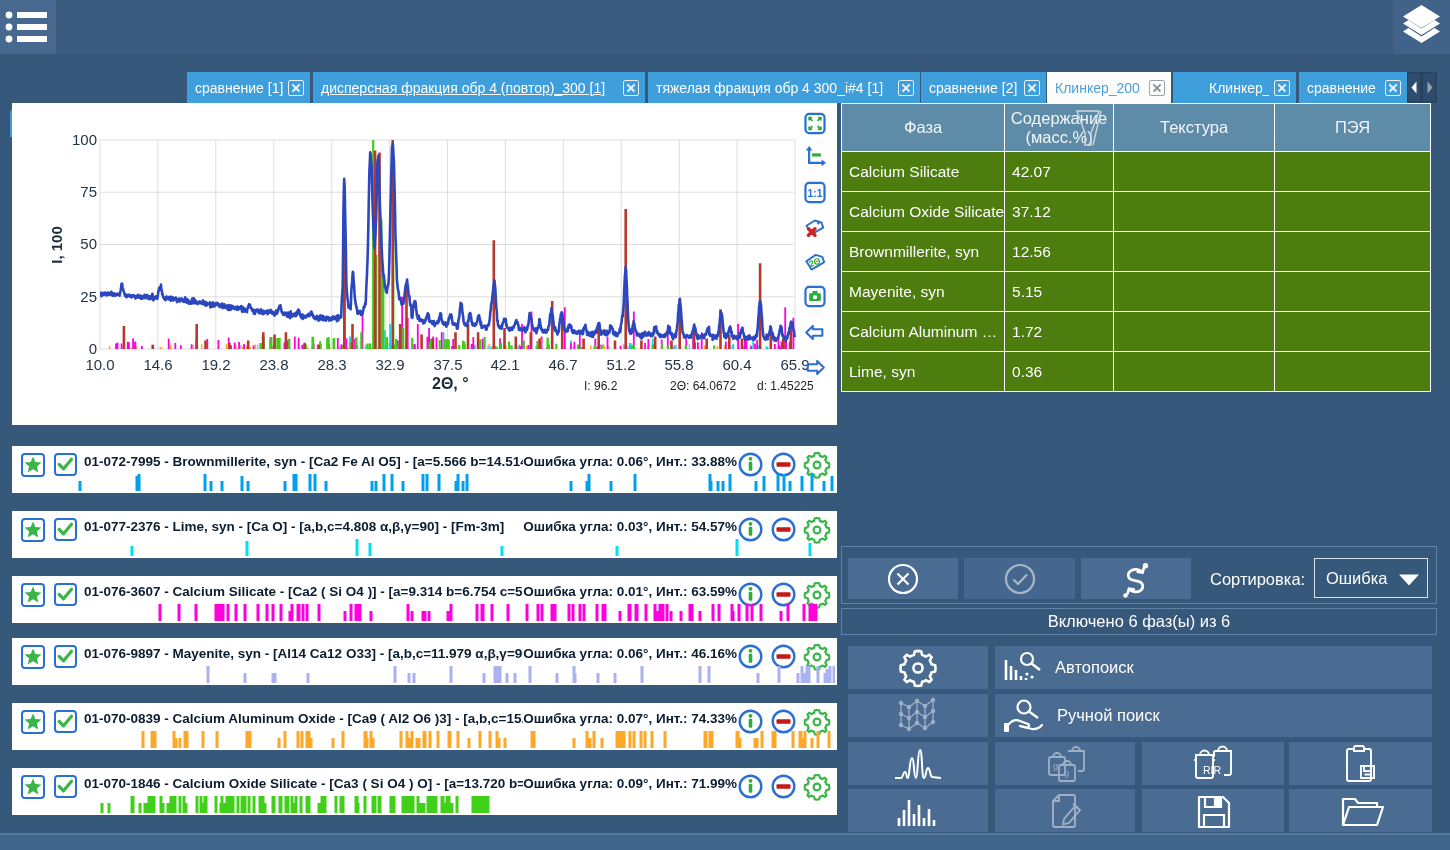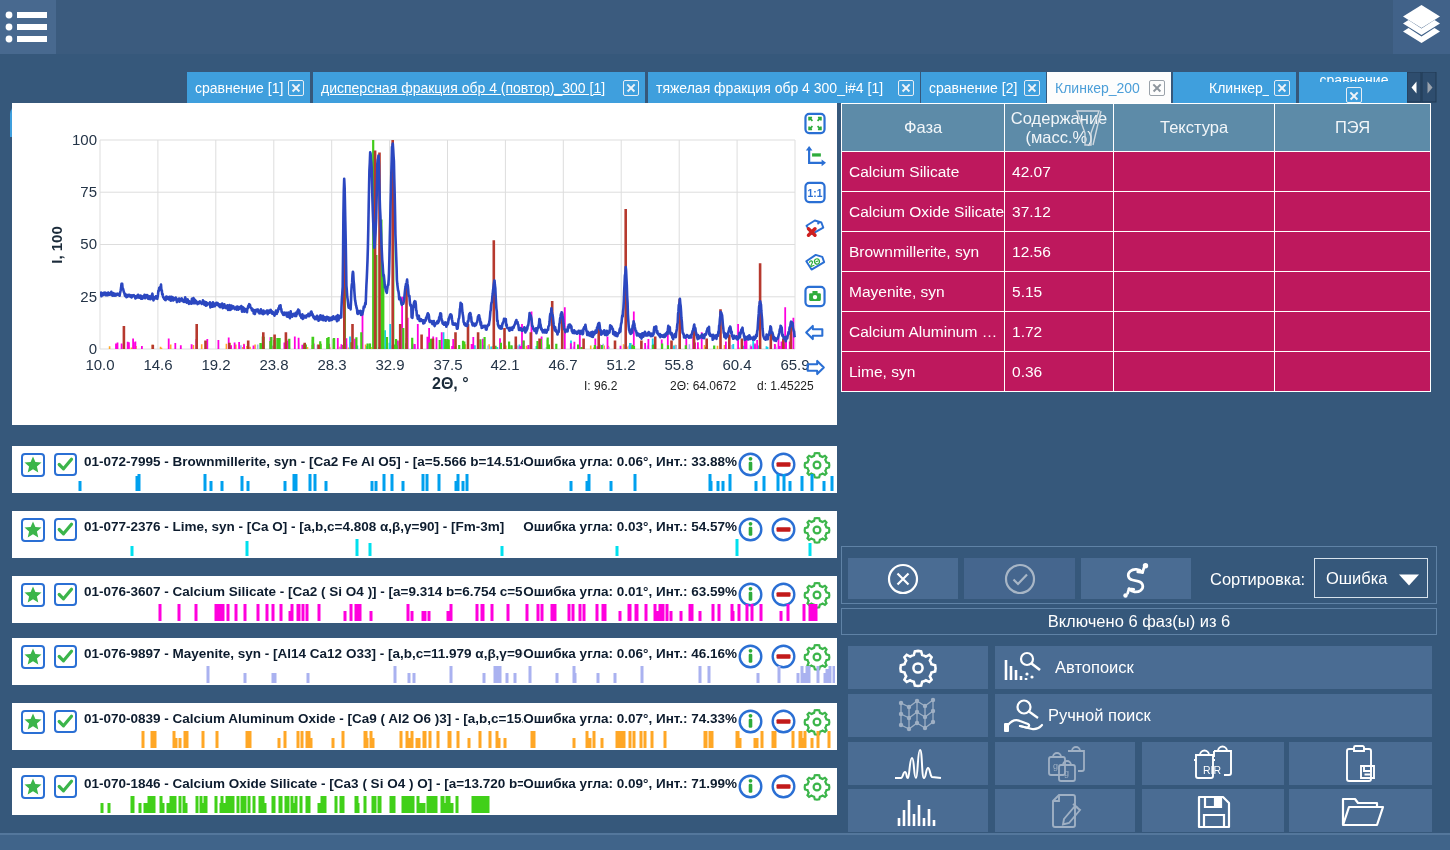--- a/index.html
+++ b/index.html
@@ -29,21 +29,21 @@
 .prow .star{position:absolute;left:9px;top:7px;width:24px;height:24px;border:2px solid #2a6fd4;border-radius:4px;background:#fff}
 .prow .chk{position:absolute;left:42px;top:7px;width:23px;height:23px;border:2px solid #2a6fd4;border-radius:4px;background:#fff}
 .prow .ptext{position:absolute;left:72px;top:8px;width:653px;font-size:13.5px;font-weight:bold;color:#0d1c2e;white-space:nowrap;overflow:hidden;display:flex}
 .prow .lt{flex:1 1 auto;overflow:hidden;white-space:nowrap}
 .prow .rt{flex:0 0 auto;white-space:nowrap}
 .prow .icir{position:absolute;top:6px;width:25px;height:25px}
 .prow svg.ticks{position:absolute;left:0;top:26px}
 
 #rtable{position:absolute;left:841px;top:103px;border-collapse:collapse;table-layout:fixed}
 #rtable th{background:#5d8ba8;color:#f2f6f9;font-weight:normal;font-size:16.5px;height:48px;border:1.6px solid #fff;position:relative}
-#rtable td{background:#be185d;color:#fff;font-size:15.5px;height:40px;border:1.6px solid #fff;padding:0 0 0 7px;font-weight:normal;white-space:nowrap;overflow:hidden}
+#rtable td{background:#4d7c0f;color:#fff;font-size:15.5px;height:40px;border:1.6px solid #fff;padding:0 0 0 7px;font-weight:normal;white-space:nowrap;overflow:hidden}
 
 .rbox{position:absolute;left:841px;width:596px;border:1px solid #5f82a6}
 .btn{position:absolute;background:#4a6c93;display:flex;align-items:center;justify-content:center}
 #sortlab{position:absolute;color:#fff;font-size:16.5px}
 #dropdown{position:absolute;border:1px solid #d7e2ec;color:#fff;font-size:16.5px;display:flex;align-items:center}
 #inclbar{position:absolute;left:841px;width:596px;color:#fff;font-size:16.5px;display:flex;align-items:center;justify-content:center;border:1px solid #5f82a6}
 .gbtn{position:absolute;background:#4a6c93;display:flex;align-items:center;color:#fff;font-size:16.5px}
 
 #footer{position:absolute;left:0;top:833px;width:1450px;height:17px;background:#40648a;border-top:2px solid #54779c}
 </style></head>
@@ -85,21 +85,21 @@
       <span class="xb"></span>
     </div>
     <div class="tab active" style="left:1047px;width:124px;">
       <span style="flex:1 1 auto;overflow:hidden">Клинкер_200</span>
       <span class="xb"></span>
     </div>
     <div class="tab" style="left:1173px;width:123px;padding-left:36px;">
       <span style="flex:1 1 auto;overflow:hidden">Клинкер_300</span>
       <span class="xb"></span>
     </div>
-    <div class="tab" style="left:1299px;width:108px;flex-direction:column;">
+    <div class="tab" style="left:1299px;width:108px;">
       <span style="flex:1 1 auto;overflow:hidden">сравнение</span>
       <span class="xb"></span>
     </div>
     <div id="tabscroll"><svg width="30" height="31">
         <rect x="0" y="0" width="14" height="30" fill="#2e4d6e" stroke="#203a55"></rect>
         <rect x="15" y="0" width="14" height="30" fill="#2e4d6e" stroke="#203a55"></rect>
         <path d="M9.5 9.5 L4.5 15.5 L9.5 21.5 Z" fill="#fff"></path>
         <path d="M20.5 9.5 L25.5 15.5 L20.5 21.5 Z" fill="#9aa2ac"></path>
       </svg></div>
   </div>
@@ -551,21 +551,21 @@
 <div class="gbtn" style="left:995px;top:694px;width:437px;height:43px;padding-left:7px">
     <svg width="46" height="38" viewBox="0 0 46 38">
       <g stroke="#fff" fill="none" stroke-width="2.2">
         <circle cx="22" cy="10" r="6.5"></circle>
         <path d="M27 14.5 L36 21"></path>
         <path d="M6 28 C10 23 14 22 18 24 L26 27 C28 28 27 31 24 30.5 L18 29" stroke-linecap="round"></path>
         <path d="M18 29 L30 32 C36 33 38 30 40 28" stroke-linecap="round"></path>
       </g>
       <rect x="2" y="26" width="5" height="9" rx="1" fill="#fff"></rect>
     </svg>
-    <span style="">Ручной поиск</span>
+    <span style="margin-left:9px">Ручной поиск</span>
   </div>
 <div class="gbtn" style="left:848px;top:742px;width:140px;height:43px;justify-content:center">
     <svg width="50" height="36" viewBox="0 0 50 36">
       <path d="M2 32 L8 32 C10 32 10 26 12 26 C14 26 13 32 15 32 C16.5 32 16.5 12 19 12 C21.5 12 20.5 32 23 32 C25 32 24.5 4 27 4 C29.5 4 28.5 32 31 32 C33 32 33 22 35 22 C37 22 37 30 39 31 L48 32" fill="none" stroke="#fff" stroke-width="2"></path>
     </svg>
   </div>
 <div class="gbtn" style="left:995px;top:742px;width:140px;height:43px;justify-content:center">
     <svg width="52" height="46" viewBox="0 0 52 46">
       <g stroke="#9fb0c4" fill="none" stroke-width="1.8">
         <path d="M14 16 a4 4 0 0 1 8 0"></path>

